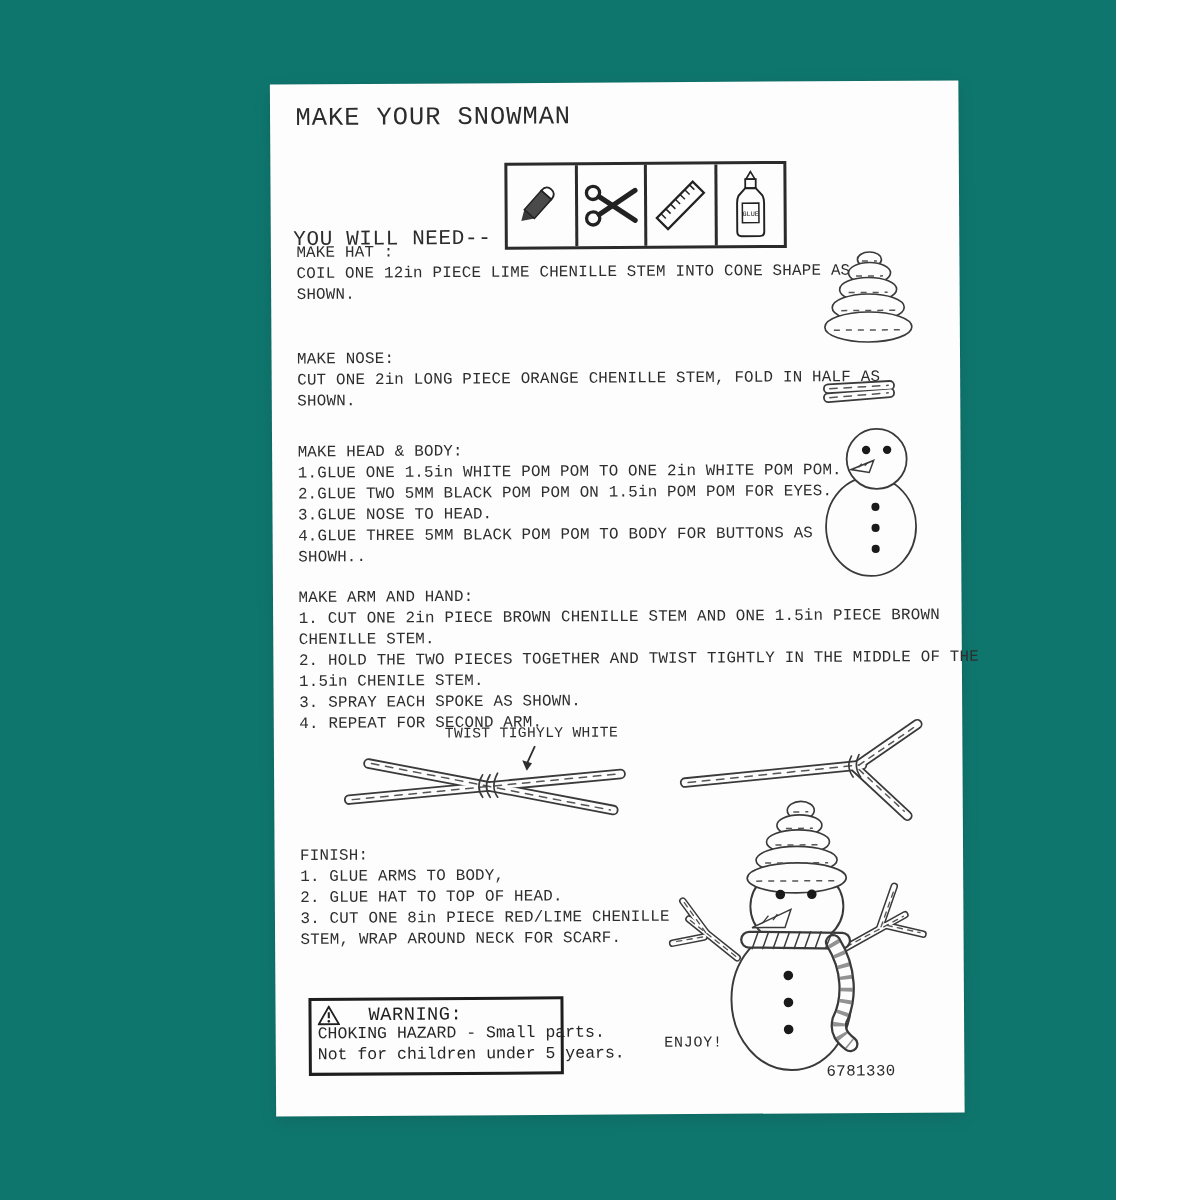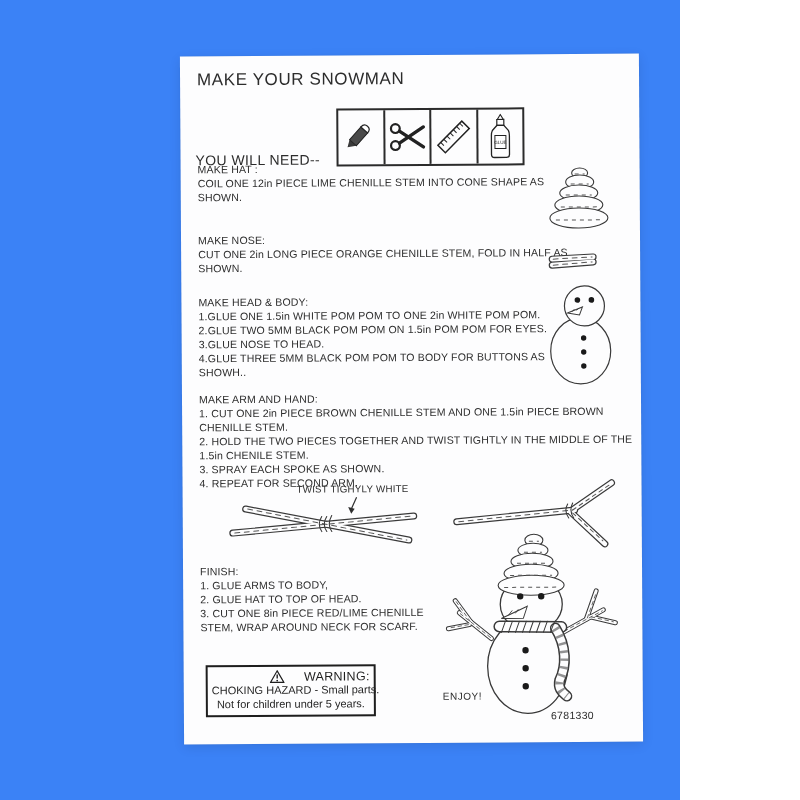--- a/index.html
+++ b/index.html
@@ -1,31 +1,31 @@
 <!DOCTYPE html>
 <html><head>
 <meta charset="utf-8">
 <style>
   html,body{margin:0;padding:0;}
-  .stage{position:relative;width:680px;height:800px;background:#3b82f6;overflow:hidden;
-         font-family:Liberation Sans, sans-serif;}
+  .stage{position:relative;width:744px;height:800px;background:#0f766e;overflow:hidden;
+         font-family:Liberation Mono, monospace;}
   .paper{position:absolute;left:182px;top:55px;width:459px;height:688px;background:#fdfdfe;
          transform:rotate(-0.35deg);transform-origin:50% 50%;
          box-shadow:0 3px 12px rgba(0,0,0,0.10), 0 0 1px rgba(0,0,0,0.12);}
   .abs{position:absolute;}
   .ink{color:#2c2c2c;}
   .title{font-size:17px;letter-spacing:.6px;white-space:nowrap;}
   .need{font-size:14px;letter-spacing:.4px;white-space:nowrap;}
   .h, .t{font-size:10.6px;letter-spacing:.12px;line-height:14px;white-space:nowrap;color:#2e2e2e;}
   .toolbox{display:flex;border:2px solid #2b2b2b;background:#fdfdfe;}
   .toolcell{width:44.5px;height:54px;display:flex;align-items:center;justify-content:center;}
   .toolcell + .toolcell{border-left:2px solid #2b2b2b;}
   .twist{font-size:9.8px;letter-spacing:.2px;white-space:nowrap;color:#2e2e2e;}
   .warnbox{border:2px solid #1e1e1e;background:#fdfdfe;text-align:center;padding:3px 4px 4px 4px;}
-  .warntitle{font-size:12.5px;color:#1f1f1f;letter-spacing:.3px;display:flex;align-items:center;justify-content:flex-end;gap:19px;}
+  .warntitle{font-size:12.5px;color:#1f1f1f;letter-spacing:.3px;display:flex;align-items:center;justify-content:flex-start;gap:19px;}
   .warnline{font-size:11px;color:#262626;line-height:13.5px;white-space:nowrap;}
   .enjoy{font-size:10px;letter-spacing:.5px;white-space:nowrap;}
   .pn{font-size:10.5px;letter-spacing:.3px;white-space:nowrap;}
   svg{display:block;}
 </style>
 </head>
 <body>
 
 <div class="stage">
   <div class="paper">

